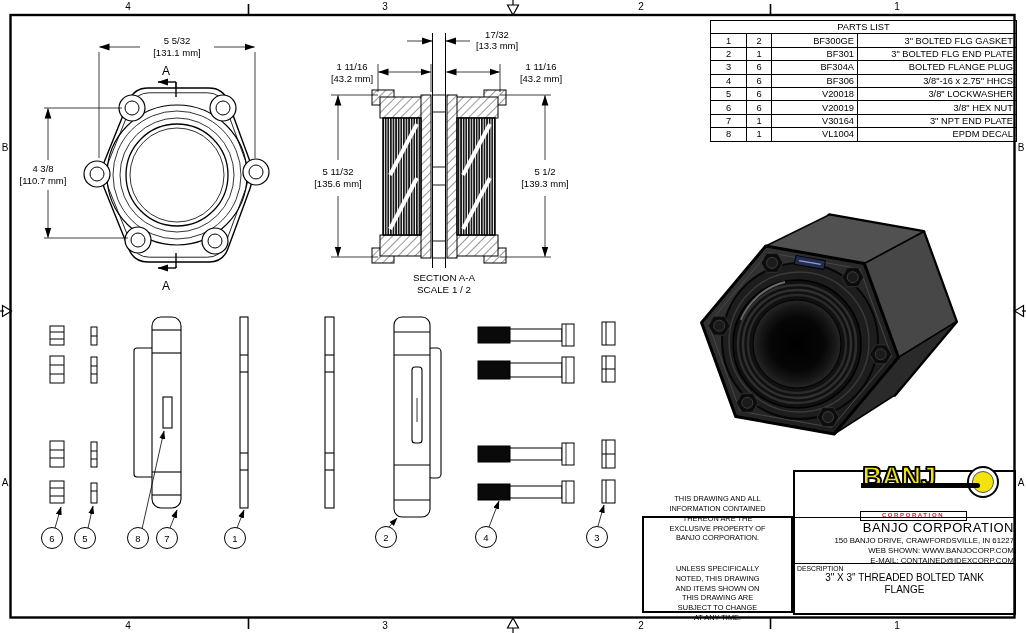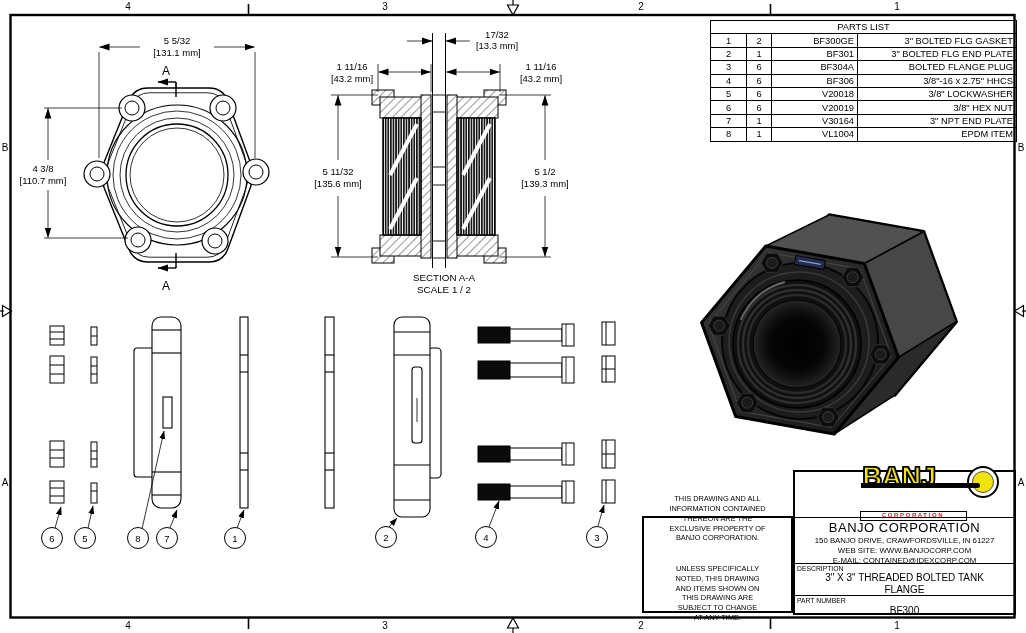--- a/index.html
+++ b/index.html
@@ -19,21 +19,21 @@
   .notes{position:absolute;left:642px;top:516px;width:151px;height:97px;border:2px solid #000;box-sizing:border-box;
          display:flex;flex-direction:column;justify-content:center;text-align:center;font-size:7.4px;line-height:1.32;padding:18px;}
   .notes p{margin:0 0 9px 0;}
   .notes p:last-child{margin:12px;}
   
   .tblock{position:absolute;left:793px;top:470px;width:223px;height:145px;border:2px solid #000;box-sizing:border-box;
           display:flex;flex-direction:column;}
   .tb-row{border-top:1.5px solid #000;box-sizing:border-box;position:relative;}
   .tb-row:first-child{border-top:none;}
   .tb-logo{height:45px;display:flex;align-items:center;justify-content:center;}
-  .tb-co{height:46px;text-align:center;padding-top:2px;}
+  .tb-co{height:46px;text-align:right;padding-top:2px;}
   .tb-co .co-name{font-size:13px;letter-spacing:.5px;}
   .tb-co .co-line{font-size:7.8px;margin-top:1px;}
   .tb-desc{height:33px;}
   .tb-pn{flex:1;}
   .tb-label{position:absolute;left:2px;top:1px;font-size:6.8px;}
   .tb-desc .val{margin-top:8px;text-align:center;font-size:10px;line-height:1.15;}
   .tb-pn .val{margin-top:9px;text-align:center;font-size:10px;}
   
   .logo{position:relative;width:140px;height:53px;margin-left:48px;}
   .logo-word{position:absolute;left:4px;top:-6px;font-size:27px;font-weight:bold;letter-spacing:0;
@@ -134,21 +134,21 @@
     <tr>
           <td class="c">7</td>
           <td class="c">1</td>
           <td class="l">V30164</td>
           <td class="l">3" NPT END PLATE</td>
         </tr>
     <tr>
           <td class="c">8</td>
           <td class="c">1</td>
           <td class="l">VL1004</td>
-          <td class="l">EPDM ITEM</td>
+          <td class="l">EPDM DECAL</td>
         </tr>
   </tbody>
     </table>
 
   <svg class="abs" style="left:10px;top:25px" width="290" height="275" viewBox="10 25 290 275">
     <defs>
       <marker id="arr" markerWidth="11" markerHeight="8" refX="10" refY="4" orient="auto" markerUnits="userSpaceOnUse">
         <path d="M0,0.6 L10.5,4 L0,7.4 Z" fill="#000"></path>
       </marker>
     </defs>
@@ -560,29 +560,25 @@
         <div class="logo-neck"></div>
         <div class="logo-head">
             <div class="logo-head-inner"></div>
           </div>
         <div class="logo-corp">CORPORATION</div>
       </div>
     </div>
     <div class="tb-row tb-co">
       <div class="co-name">BANJO CORPORATION</div>
       <div class="co-line">150 BANJO DRIVE, CRAWFORDSVILLE, IN 61227</div>
-      <div class="co-line">WEB SITE: WWW.BANJOCORP.COM</div>
+      <div class="co-line">WEB SHOWN: WWW.BANJOCORP.COM</div>
       <div class="co-line">E-MAIL: CONTAINED@IDEXCORP.COM</div>
     </div>
     <div class="tb-row tb-desc">
       <div class="tb-label">DESCRIPTION</div>
       <div class="val">
         <span>3" X 3" THREADED BOLTED TANK</span><br>
         <span>FLANGE</span>
       </div>
     </div>
-    <div class="tb-row tb-pn">
-      <div class="tb-label">PART NUMBER</div>
-      <div class="val">BF300</div>
-    </div>
   </div>
 
 </div>
 
 </body></html>

